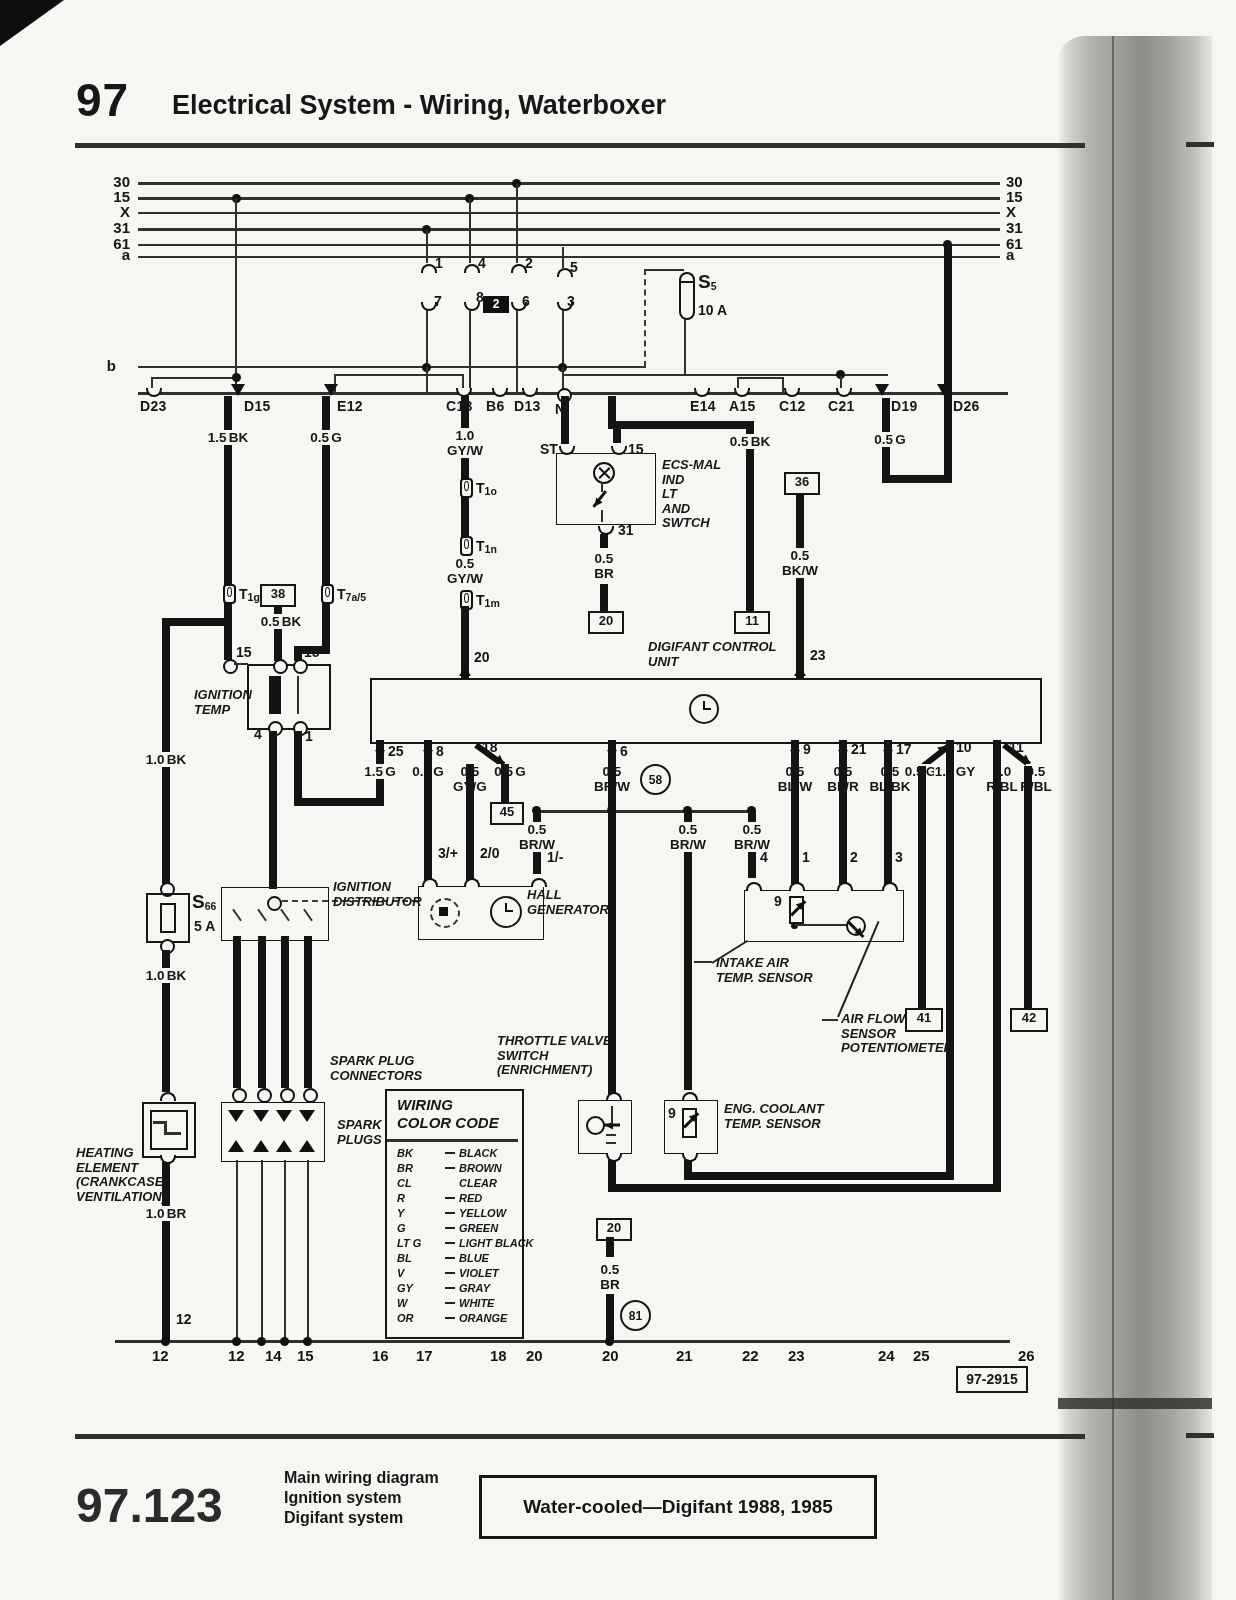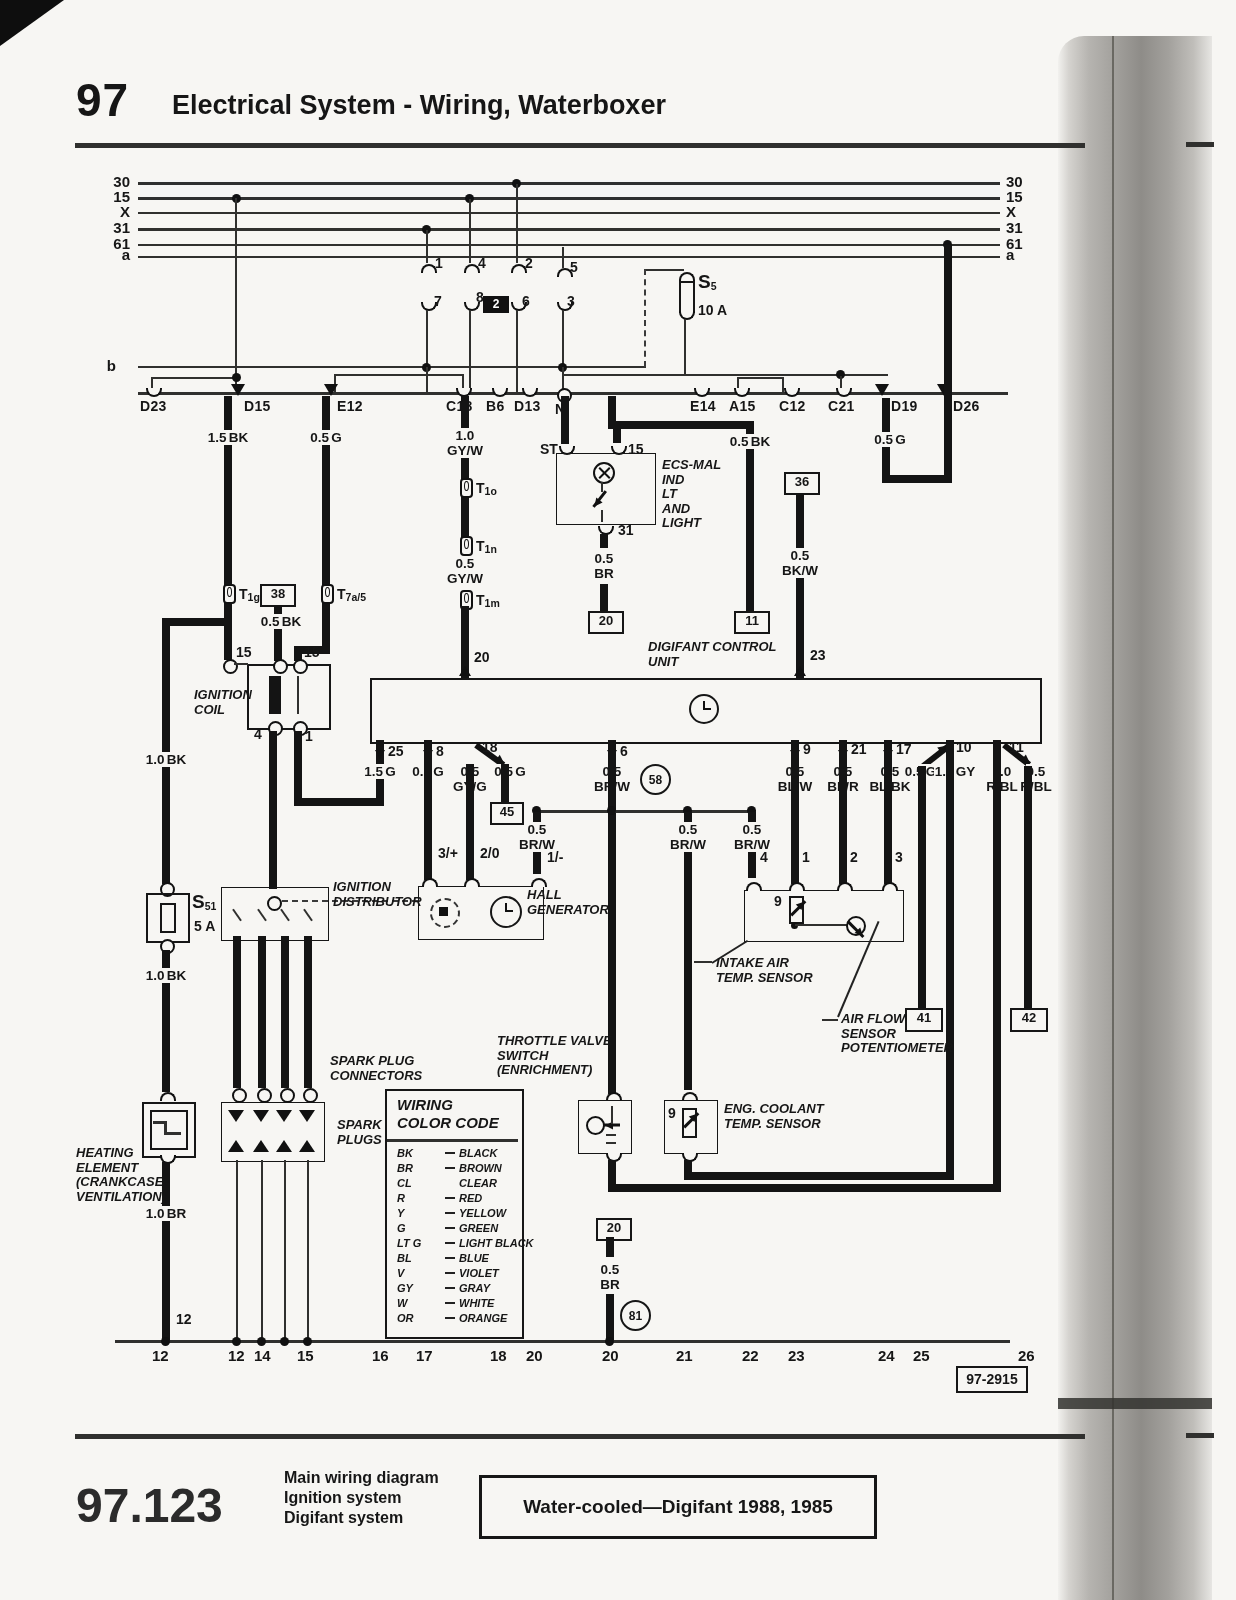--- a/index.html
+++ b/index.html
@@ -183,35 +183,35 @@
 <div class="ab oc" style="left:273px;top:659px"></div>
 <div class="ab oc" style="left:293px;top:659px"></div>
 <div class="ab hw" style="left:269px;top:676px;width:12px;height:38px"></div>
 <div class="ab tl" style="left:297px;top:676px;width:2px;height:38px"></div>
 <div class="ab oc" style="left:268px;top:721px"></div>
 <div class="ab oc" style="left:293px;top:721px"></div>
 <div class="ab term" style="left:236px;top:645px">15</div>
 <div class="ab term" style="left:304px;top:645px">15</div>
 <div class="ab term" style="left:254px;top:727px">4</div>
 <div class="ab term" style="left:305px;top:729px">1</div>
-<div class="ab cmp" style="left:194px;top:688px;text-align:left"><div>IGNITION</div><div>COIL</div></div>
+<div class="ab cmp" style="left:194px;top:688px;text-align:left"><div>IGNITION</div><div>TEMP</div></div>
 
 <div class="ab hw" style="left:269px;top:731px;width:8px;height:158px"></div>
 <div class="ab hw" style="left:294px;top:731px;width:8px;height:75px"></div>
 <div class="ab hw" style="left:294px;top:798px;width:90px;height:8px"></div>
 <div class="ab hw" style="left:376px;top:740px;width:8px;height:64px"></div>
 
 <div class="ab hw" style="left:162px;top:618px;width:70px;height:8px"></div>
 <div class="ab hw" style="left:162px;top:618px;width:8px;height:266px"></div>
 <div class="ab wl bg" style="left:166px;top:752px"><div>1.0</div><div>BK</div></div>
 <div class="ab oc" style="left:160px;top:882px"></div>
 <div class="ab box" style="left:146px;top:893px;width:40px;height:46px"></div>
 <div class="ab box" style="left:160px;top:903px;width:12px;height:26px"></div>
 <div class="ab oc" style="left:160px;top:939px"></div>
-<div class="ab tname" style="left:192px;top:894px;font-size:19px"><span>S</span><span class="sub">51</span></div>
+<div class="ab tname" style="left:192px;top:894px;font-size:19px"><span>S</span><span class="sub">66</span></div>
 <div class="ab lbl" style="left:194px;top:918px">5 A</div>
 <div class="ab hw" style="left:162px;top:950px;width:8px;height:142px"></div>
 <div class="ab wl bg" style="left:166px;top:968px"><div>1.0</div><div>BK</div></div>
 <div class="ab fd" style="left:160px;top:1092px"></div>
 <div class="ab box" style="left:142px;top:1102px;width:50px;height:52px"></div>
 <div class="ab box" style="left:150px;top:1110px;width:34px;height:36px"></div>
 <div class="ab tl" style="left:153px;top:1121px;width:14px;height:3px"></div>
 <div class="ab tl" style="left:164px;top:1121px;width:3px;height:14px"></div>
 <div class="ab tl" style="left:167px;top:1132px;width:14px;height:3px"></div>
 <div class="ab fu" style="left:160px;top:1155px"></div>
@@ -239,21 +239,21 @@
 <div class="ab hw" style="left:608px;top:396px;width:8px;height:27px"></div>
 <div class="ab hw" style="left:608px;top:421px;width:146px;height:8px"></div>
 <div class="ab hw" style="left:613px;top:429px;width:8px;height:14px"></div>
 <div class="ab fu" style="left:611px;top:446px"></div>
 <div class="ab term" style="left:628px;top:442px">15</div>
 <div class="ab box" style="left:556px;top:453px;width:98px;height:70px;border-width:1.5px"></div>
 <div class="ab lamp" style="left:593px;top:462px;width:18px;height:18px"></div>
 <div class="ab tl" style="left:601px;top:482px;width:2px;height:10px"></div>
 <div class="ab diag" style="left:606px;top:490px;width:20px;transform:rotate(128deg)"></div>
 <div class="ab tl" style="left:601px;top:510px;width:2px;height:12px"></div>
-<div class="ab cmp" style="left:662px;top:458px"><div>ECS-MAL</div><div>IND</div><div>LT</div><div>AND</div><div>LIGHT</div></div>
+<div class="ab cmp" style="left:662px;top:458px"><div>ECS-MAL</div><div>IND</div><div>LT</div><div>AND</div><div>SWTCH</div></div>
 <div class="ab fu" style="left:598px;top:526px"></div>
 <div class="ab term" style="left:618px;top:523px">31</div>
 <div class="ab hw" style="left:600px;top:534px;width:8px;height:14px"></div>
 <div class="ab wl" style="left:604px;top:551px">
     <div>0.5</div>
     <div>BR</div>
   </div>
 <div class="ab hw" style="left:600px;top:584px;width:8px;height:27px"></div>
 <div class="ab gbox" style="left:588px;top:611px;width:32px;height:19px">20</div>
 
@@ -462,21 +462,21 @@
 
 <div class="ab tl" style="left:115px;top:1340px;width:895px;height:3px"></div>
 <div class="ab dot" style="left:161px;top:1337px"></div>
 <div class="ab dot" style="left:232px;top:1337px"></div>
 <div class="ab dot" style="left:257px;top:1337px"></div>
 <div class="ab dot" style="left:280px;top:1337px"></div>
 <div class="ab dot" style="left:303px;top:1337px"></div>
 <div class="ab dot" style="left:605px;top:1337px"></div>
 <div class="ab track" style="left:152px;top:1348px">12</div>
 <div class="ab track" style="left:228px;top:1348px">12</div>
-<div class="ab track" style="left:254px;top:1348px">14</div>
+<div class="ab track" style="left:265px;top:1348px">14</div>
 <div class="ab track" style="left:297px;top:1348px">15</div>
 <div class="ab track" style="left:372px;top:1348px">16</div>
 <div class="ab track" style="left:416px;top:1348px">17</div>
 <div class="ab track" style="left:490px;top:1348px">18</div>
 <div class="ab track" style="left:526px;top:1348px">20</div>
 <div class="ab track" style="left:602px;top:1348px">20</div>
 <div class="ab track" style="left:676px;top:1348px">21</div>
 <div class="ab track" style="left:742px;top:1348px">22</div>
 <div class="ab track" style="left:788px;top:1348px">23</div>
 <div class="ab track" style="left:878px;top:1348px">24</div>

